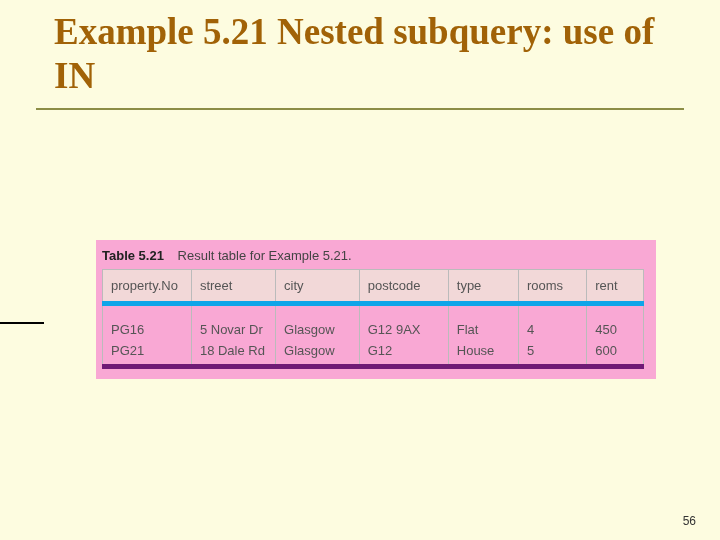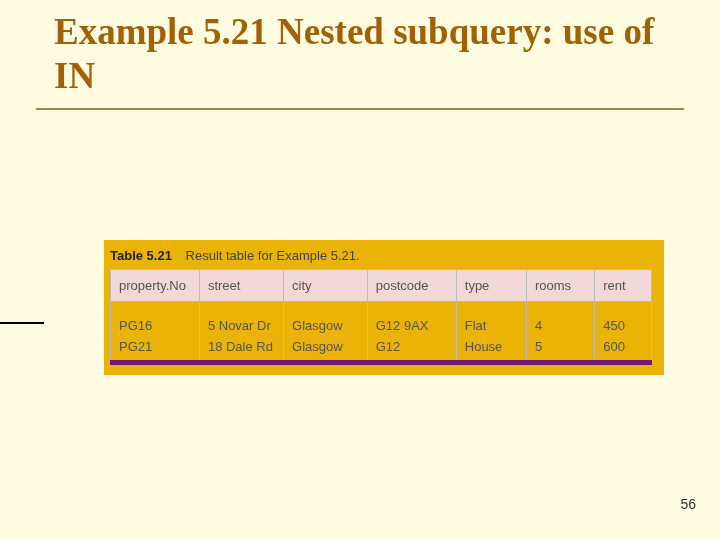--- a/index.html
+++ b/index.html
@@ -38,24 +38,24 @@
   .vline {
     position: absolute;
     left: 0;
     top: 322px;
     width: 44px;
     height: 2px;
     background: #000;
   }
   .content {
     position: absolute;
-    left: 104px;
+    left: 96px;
     top: 240px;
     width: 560px;
-    background: #eab308;
+    background: #f9a8d4;
     font-family: Arial, Helvetica, sans-serif;
     color: #444;
     padding: 6px 0 10px 0;
   }
   .caption {
     font-size: 13px;
     padding: 2px 6px 6px 6px;
   }
   .caption .cap-bold {
     font-weight: bold;
@@ -82,32 +82,32 @@
     color: #555;
   }
   table.result td {
     padding: 3px 8px;
     border-left: 1px solid #bbb;
     border-right: 1px solid #bbb;
     border-top: none;
     border-bottom: none;
   }
   table.result tbody tr:first-child td {
-    border-top: 1px solid #0ea5e9;
+    border-top: 5px solid #0ea5e9;
     padding-top: 16px;
   }
   table.result tbody tr:last-child td {
     border-bottom: 5px solid #701a75;
     padding-bottom: 6px;
   }
   .pagenum {
     position: absolute;
     right: 24px;
-    bottom: 28px;
-    font-size: 14px;
+    bottom: 12px;
+    font-size: 12px;
     font-family: Arial, Helvetica, sans-serif;
     color: #333;
   }
   .col-propNo { width: 76px; }
   .col-street { width: 94px; margin-left: 8px; }
   .col-city   { width: 80px; margin-left: 32px; }
   .col-postcode{ width: 88px; }
   .col-type   { width: 66px; }
   .col-rooms  { width: 64px; }
   .col-rent   { width: 54px; }

